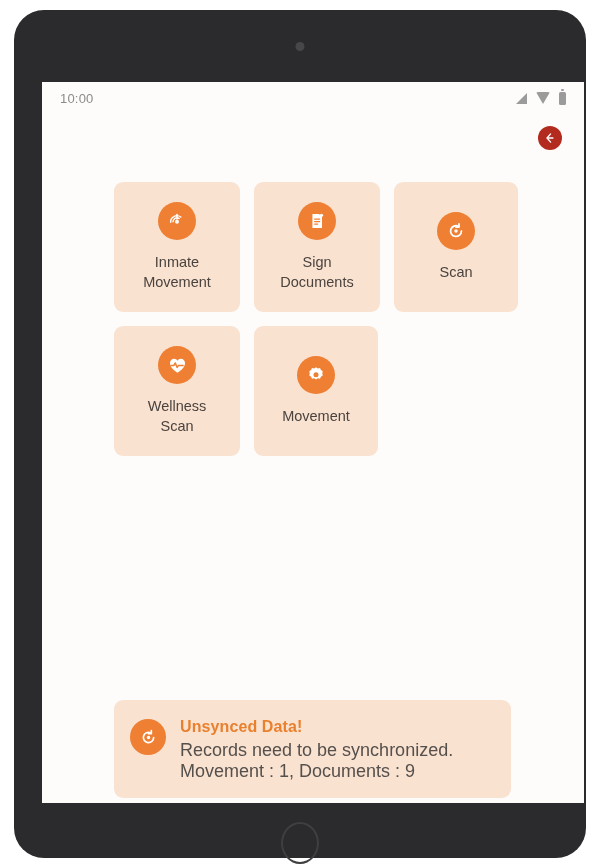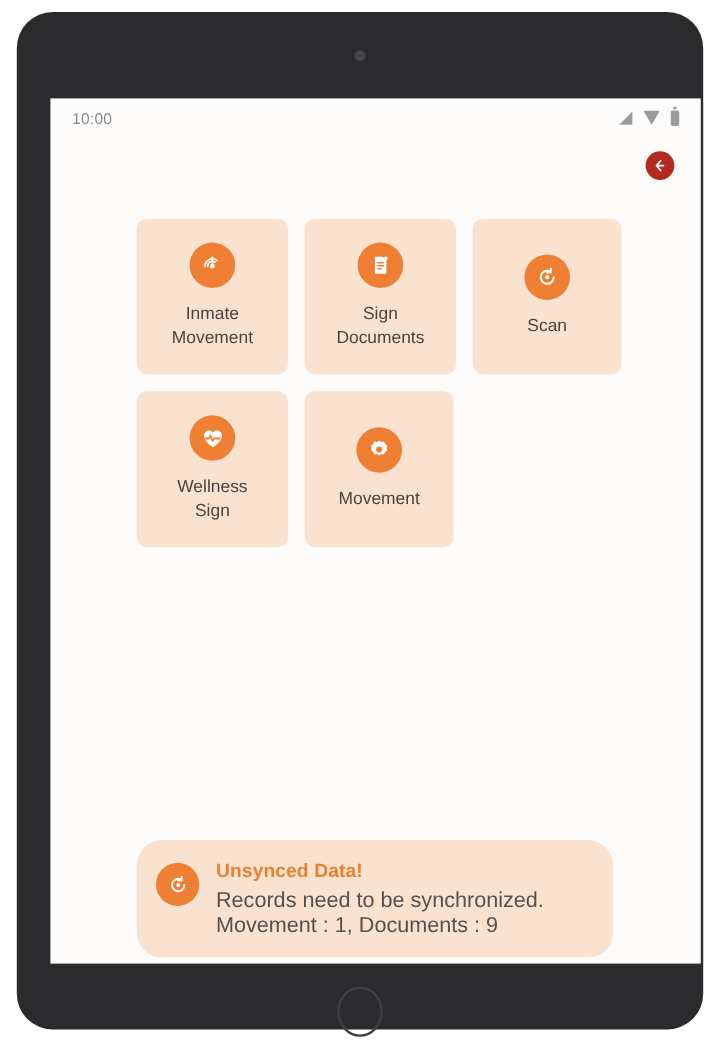--- a/index.html
+++ b/index.html
@@ -174,21 +174,21 @@
     white-space: pre-line;
   }
 
   
   .banner {
     position: absolute;
     left: 72px;
     top: 618px;
     width: 397px;
     background: #fae2d1;
-    border-radius: 21px;
+    border-radius: 9px;
     display: flex;
     align-items: flex-start;
     padding: 18px 16px 16px 16px;
     box-sizing: border-box;
     gap: 14px;
   }
   .banner-icon {
     width: 36px;
     height: 36px;
     border-radius: 50%;
@@ -281,21 +281,21 @@
       </div>
 
       <div class="card w-wide">
         <div class="card-icon">
           <svg width="21" height="21" viewBox="0 0 24 24">
             <path d="M12 20.3 C12 20.3 3.4 15.2 3.4 9.4 C3.4 6.4 5.7 4.4 8.2 4.4 C10 4.4 11.3 5.4 12 6.5 C12.7 5.4 14 4.4 15.8 4.4 C18.3 4.4 20.6 6.4 20.6 9.4 C20.6 15.2 12 20.3 12 20.3 Z" fill="#ffffff"></path>
             <path d="M4.6 11.9 h3.4 l1.5 -2.8 l2.1 5.1 l1.6 -2.3 h5.2" fill="none" stroke="#ef7f33" stroke-width="1.7" stroke-linecap="round" stroke-linejoin="round"></path>
           </svg>
         </div>
         <div class="card-label">Wellness
-Sign</div>
+Scan</div>
       </div>
 
       <div class="card w-narrow">
         <div class="card-icon">
           <svg width="20" height="20" viewBox="0 0 24 24">
             <path d="M12 2.6 l2.2 1.5 l2.6 -0.6 l1.1 2.4 l2.2 1.5 l-0.6 2.6 l0.6 2.6 l-2.2 1.5 l-1.1 2.4 l-2.6 -0.6 l-2.2 1.5 l-2.2 -1.5 l-2.6 0.6 l-1.1 -2.4 l-2.2 -1.5 l0.6 -2.6 l-0.6 -2.6 l2.2 -1.5 l1.1 -2.4 l2.6 0.6 z" fill="#ffffff"></path>
             <circle cx="12" cy="11.6" r="3" fill="#ef7f33"></circle>
           </svg>
         </div>
         <div class="card-label">Movement</div>

